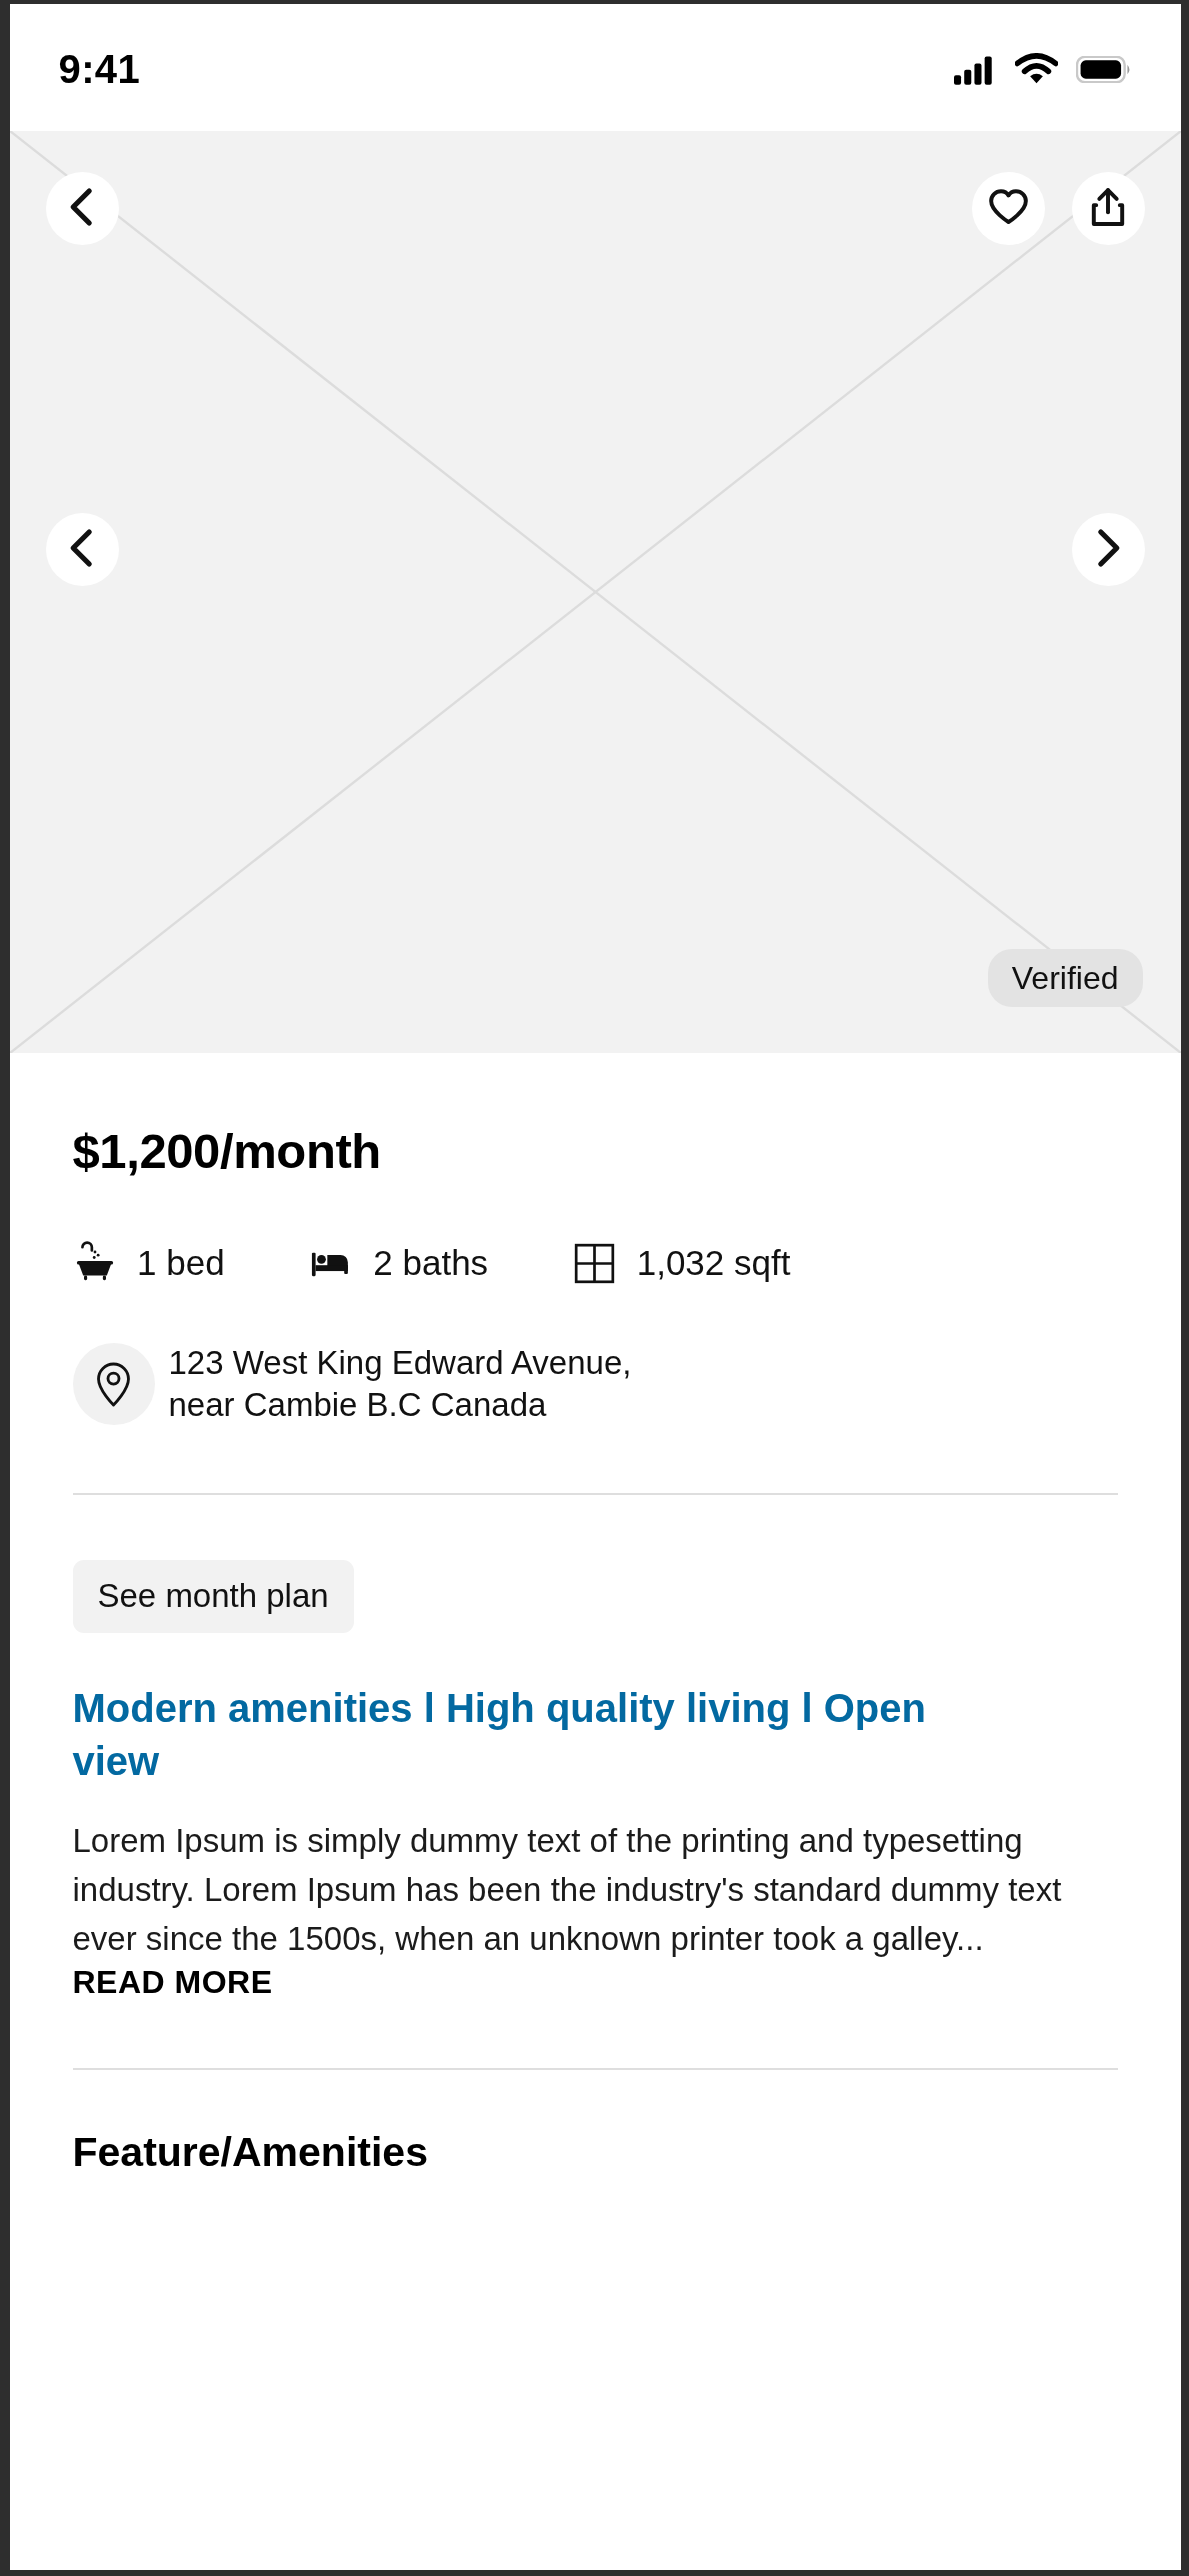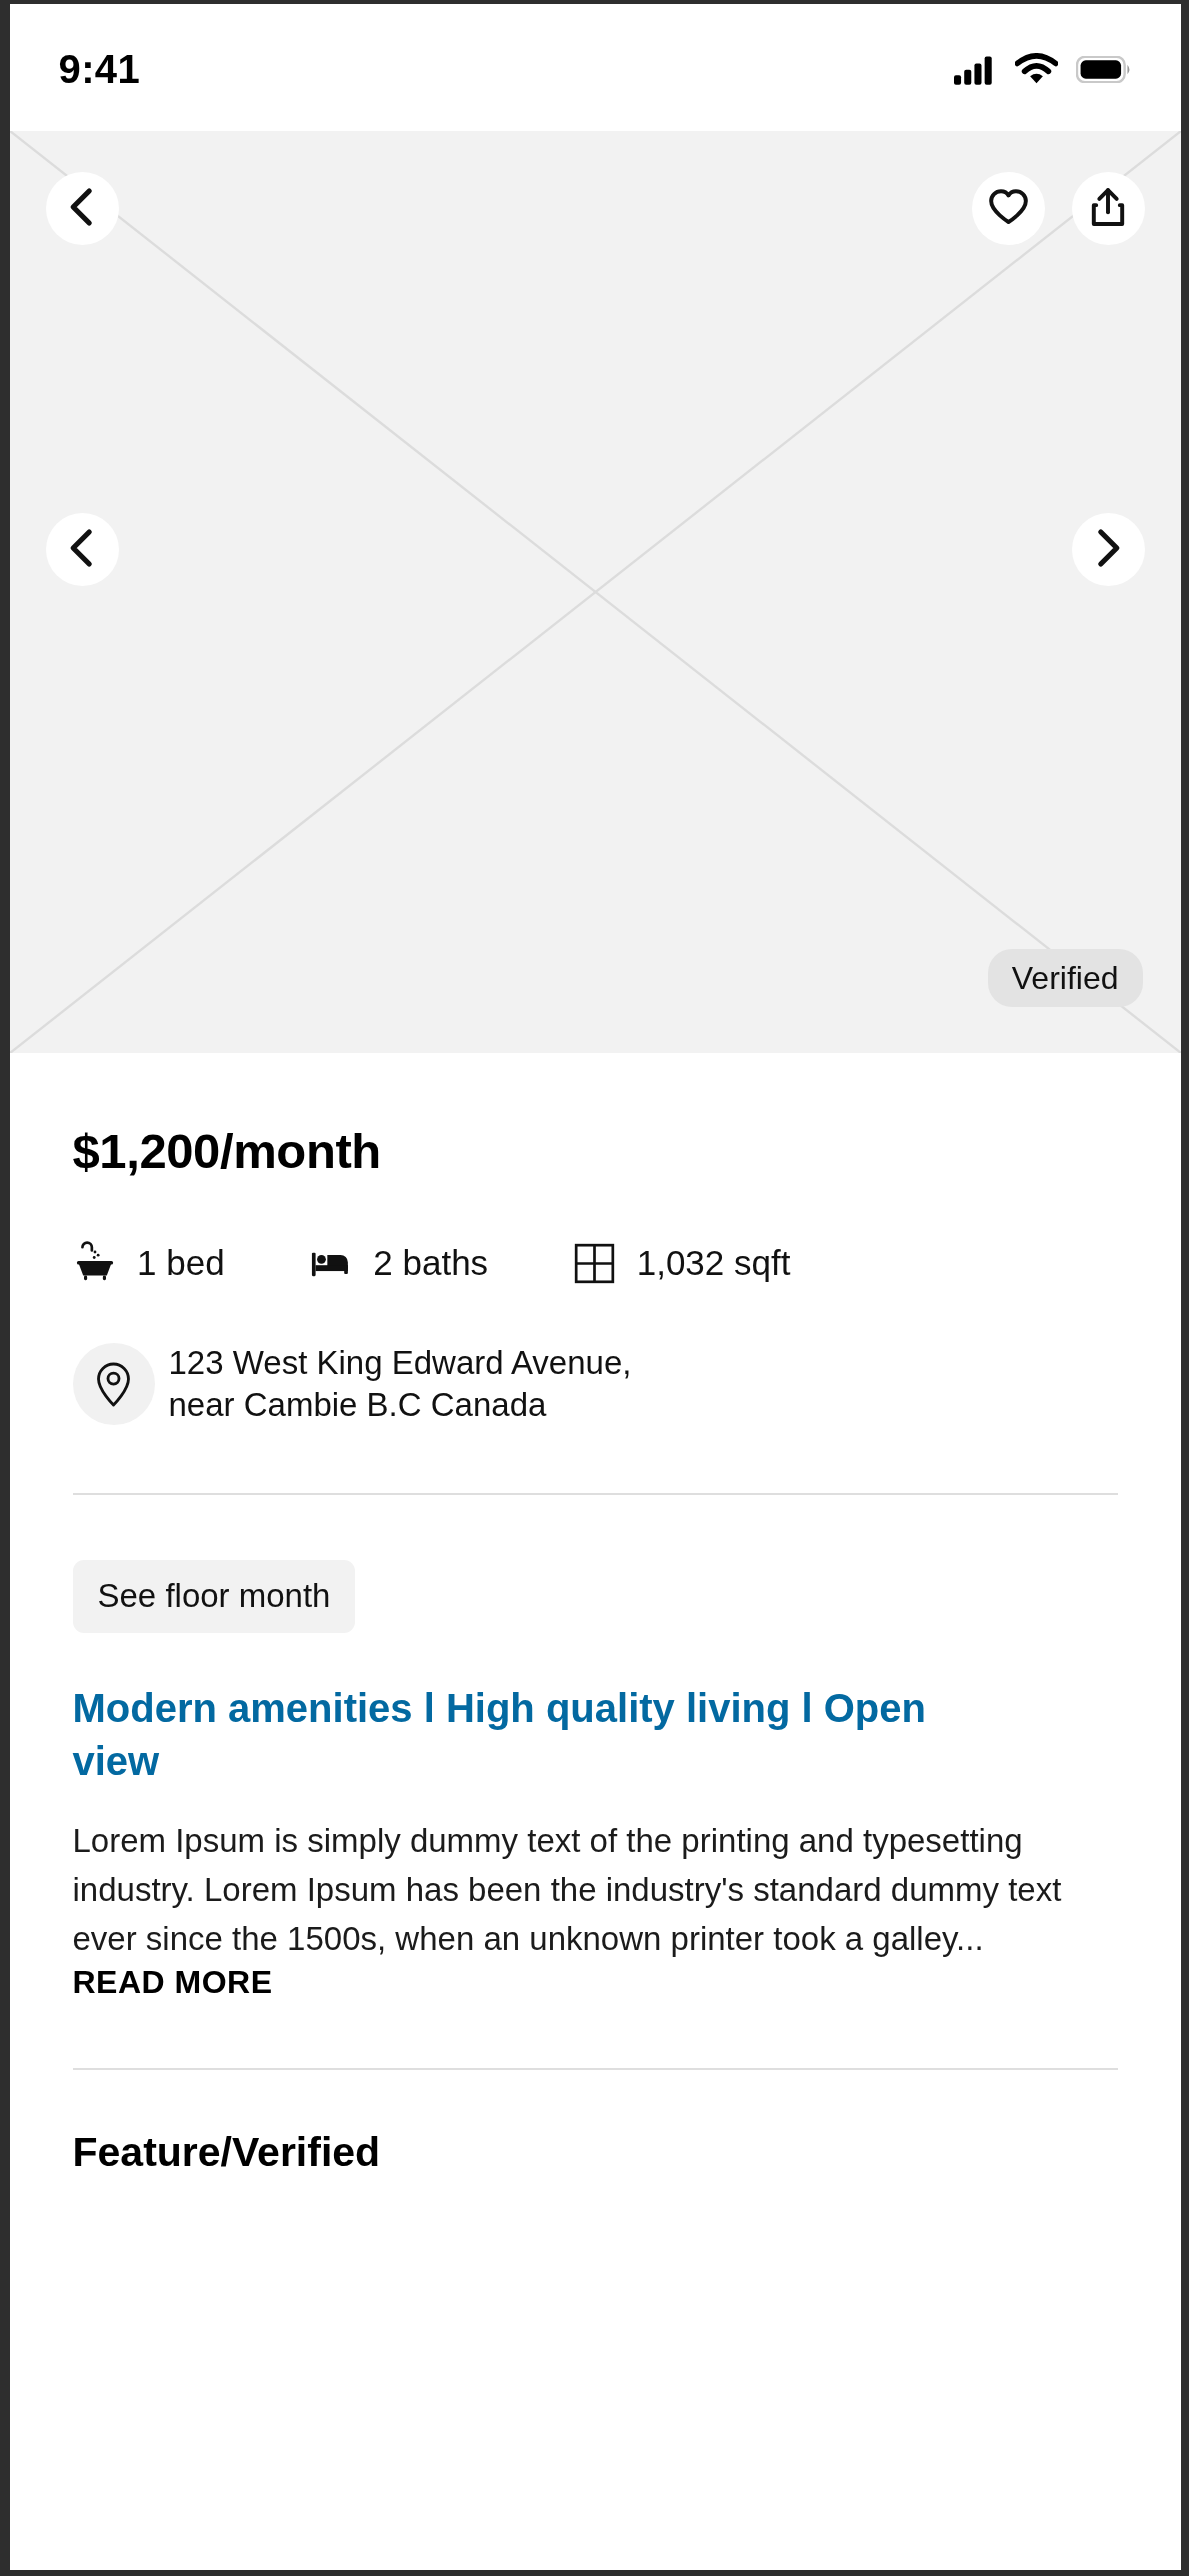--- a/index.html
+++ b/index.html
@@ -370,29 +370,29 @@
         </svg>
       </span>
       <div class="address-text">
         <div>123 West King Edward Avenue,</div>
         <div>near Cambie B.C Canada</div>
       </div>
     </div>
 
     <div class="divider"></div>
 
-    <button class="chip">See floor month</button>
+    <button class="chip">See month plan</button>
 
     <div class="desc-title">Modern amenities l High quality living l Open view</div>
 
     <div class="desc-body">Lorem Ipsum is simply dummy text of the printing and typesetting industry. Lorem Ipsum has been the industry's standard dummy text ever since the 1500s, when an unknown printer took a galley...</div>
 
     <button class="read-more">READ MORE</button>
 
     <div class="divider"></div>
 
-    <div class="section-title">Feature/Verified</div>
+    <div class="section-title">Feature/Amenities</div>
 
   </div>
 
  </div>
 </div>
 
 
 </body></html>

